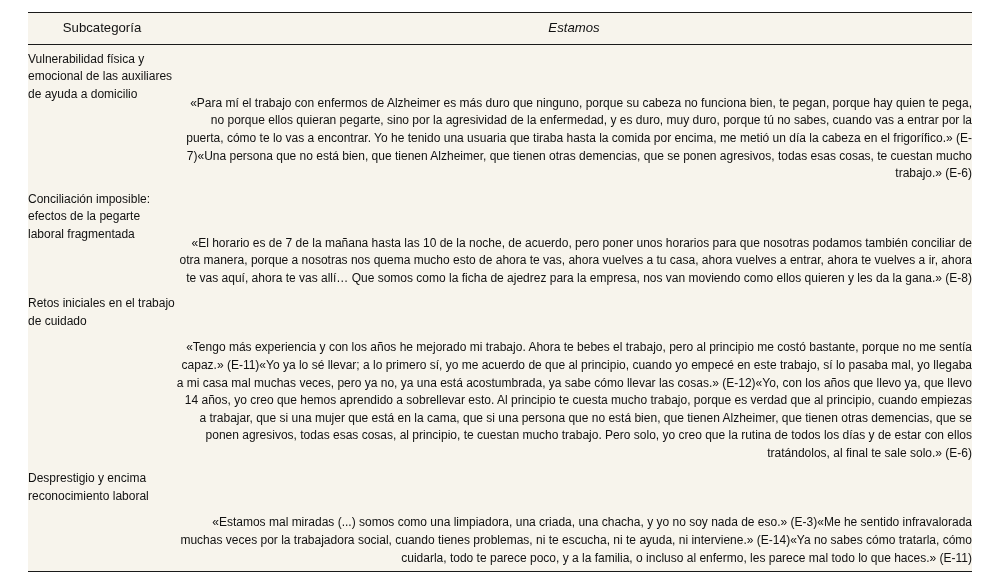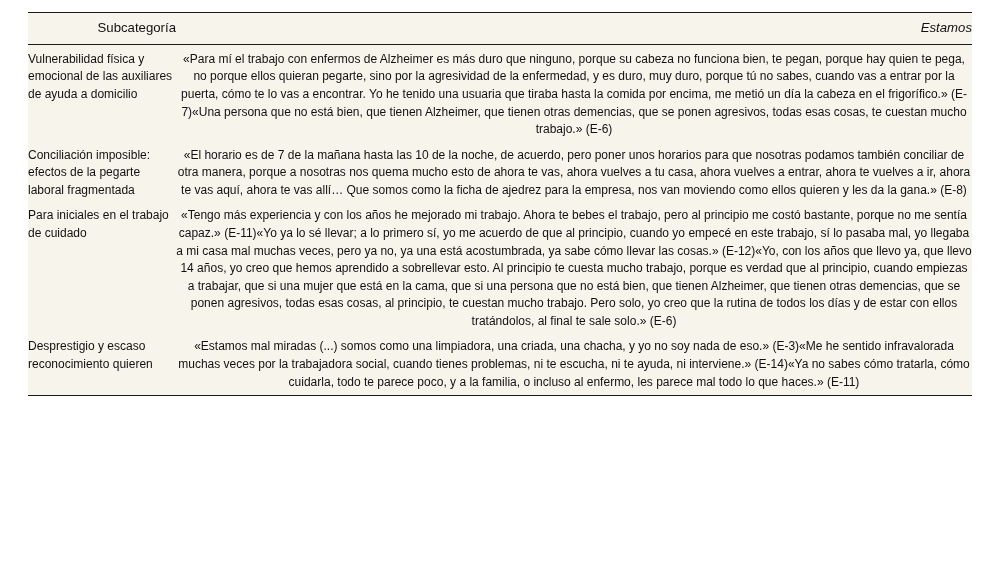--- a/index.html
+++ b/index.html
@@ -23,21 +23,21 @@
     background: #f7f4ec;
   }
 
   table.verbatim-table {
     width: 100%;
     border-collapse: collapse;
     background: #f7f4ec;
   }
 
   table.verbatim-table thead th {
-    text-align: right;
+    text-align: center;
     font-weight: normal;
     font-size: 13.2px;
     line-height: 1.35;
     padding: 6px 0 7px 0;
     border-top: 1.6px solid #1a1a1a;
     border-bottom: 1.3px solid #1a1a1a;
     vertical-align: bottom;
   }
 
   th.col-subcat, td.col-subcat {
@@ -70,22 +70,23 @@
     padding-bottom: 7px;
   }
 
   td.col-subcat .subcat-text {
     display: block;
     word-wrap: break-word;
   }
 
   td.col-verbatim .verbatim-text {
     display: block;
-    text-align: center;
+    text-align: right;
     hyphens: none;
+    margin-top: 44px;
   }
 
   .table-bottom-rule {
     border-top: 1.6px solid #1a1a1a;
     height: 0;
     font-size: 0;
     line-height: 0;
   }
 </style>
 </head>
@@ -111,29 +112,29 @@
       <tr class="data-row">
         <td class="col-subcat">
           <span class="subcat-text">Conciliación imposible: efectos de la pegarte laboral fragmentada</span>
         </td>
         <td class="col-verbatim">
           <span class="verbatim-text">«El horario es de 7 de la mañana hasta las 10 de la noche, de acuerdo, pero poner unos horarios para que nosotras podamos también conciliar de otra manera, porque a nosotras nos quema mucho esto de ahora te vas, ahora vuelves a tu casa, ahora vuelves a entrar, ahora te vuelves a ir, ahora te vas aquí, ahora te vas allí… Que somos como la ficha de ajedrez para la empresa, nos van moviendo como ellos quieren y les da la gana.» (E-8)</span>
         </td>
       </tr>
       <tr class="data-row">
         <td class="col-subcat">
-          <span class="subcat-text">Para iniciales en el trabajo de cuidado</span>
+          <span class="subcat-text">Retos iniciales en el trabajo de cuidado</span>
         </td>
         <td class="col-verbatim">
           <span class="verbatim-text">«Tengo más experiencia y con los años he mejorado mi trabajo. Ahora te bebes el trabajo, pero al principio me costó bastante, porque no me sentía capaz.» (E-11)«Yo ya lo sé llevar; a lo primero sí, yo me acuerdo de que al principio, cuando yo empecé en este trabajo, sí lo pasaba mal, yo llegaba a mi casa mal muchas veces, pero ya no, ya una está acostumbrada, ya sabe cómo llevar las cosas.» (E-12)«Yo, con los años que llevo ya, que llevo 14 años, yo creo que hemos aprendido a sobrellevar esto. Al principio te cuesta mucho trabajo, porque es verdad que al principio, cuando empiezas a trabajar, que si una mujer que está en la cama, que si una persona que no está bien, que tienen Alzheimer, que tienen otras demencias, que se ponen agresivos, todas esas cosas, al principio, te cuestan mucho trabajo. Pero solo, yo creo que la rutina de todos los días y de estar con ellos tratándolos, al final te sale solo.» (E-6)</span>
         </td>
       </tr>
       <tr class="data-row">
         <td class="col-subcat">
-          <span class="subcat-text">Desprestigio y escaso reconocimiento quieren</span>
+          <span class="subcat-text">Desprestigio y encima reconocimiento laboral</span>
         </td>
         <td class="col-verbatim">
           <span class="verbatim-text">«Estamos mal miradas (...) somos como una limpiadora, una criada, una chacha, y yo no soy nada de eso.» (E-3)«Me he sentido infravalorada muchas veces por la trabajadora social, cuando tienes problemas, ni te escucha, ni te ayuda, ni interviene.» (E-14)«Ya no sabes cómo tratarla, cómo cuidarla, todo te parece poco, y a la familia, o incluso al enfermo, les parece mal todo lo que haces.» (E-11)</span>
         </td>
       </tr>
       <tr>
         <td class="table-bottom-rule" colspan="2"></td>
       </tr>
     </tbody>
   </table>

